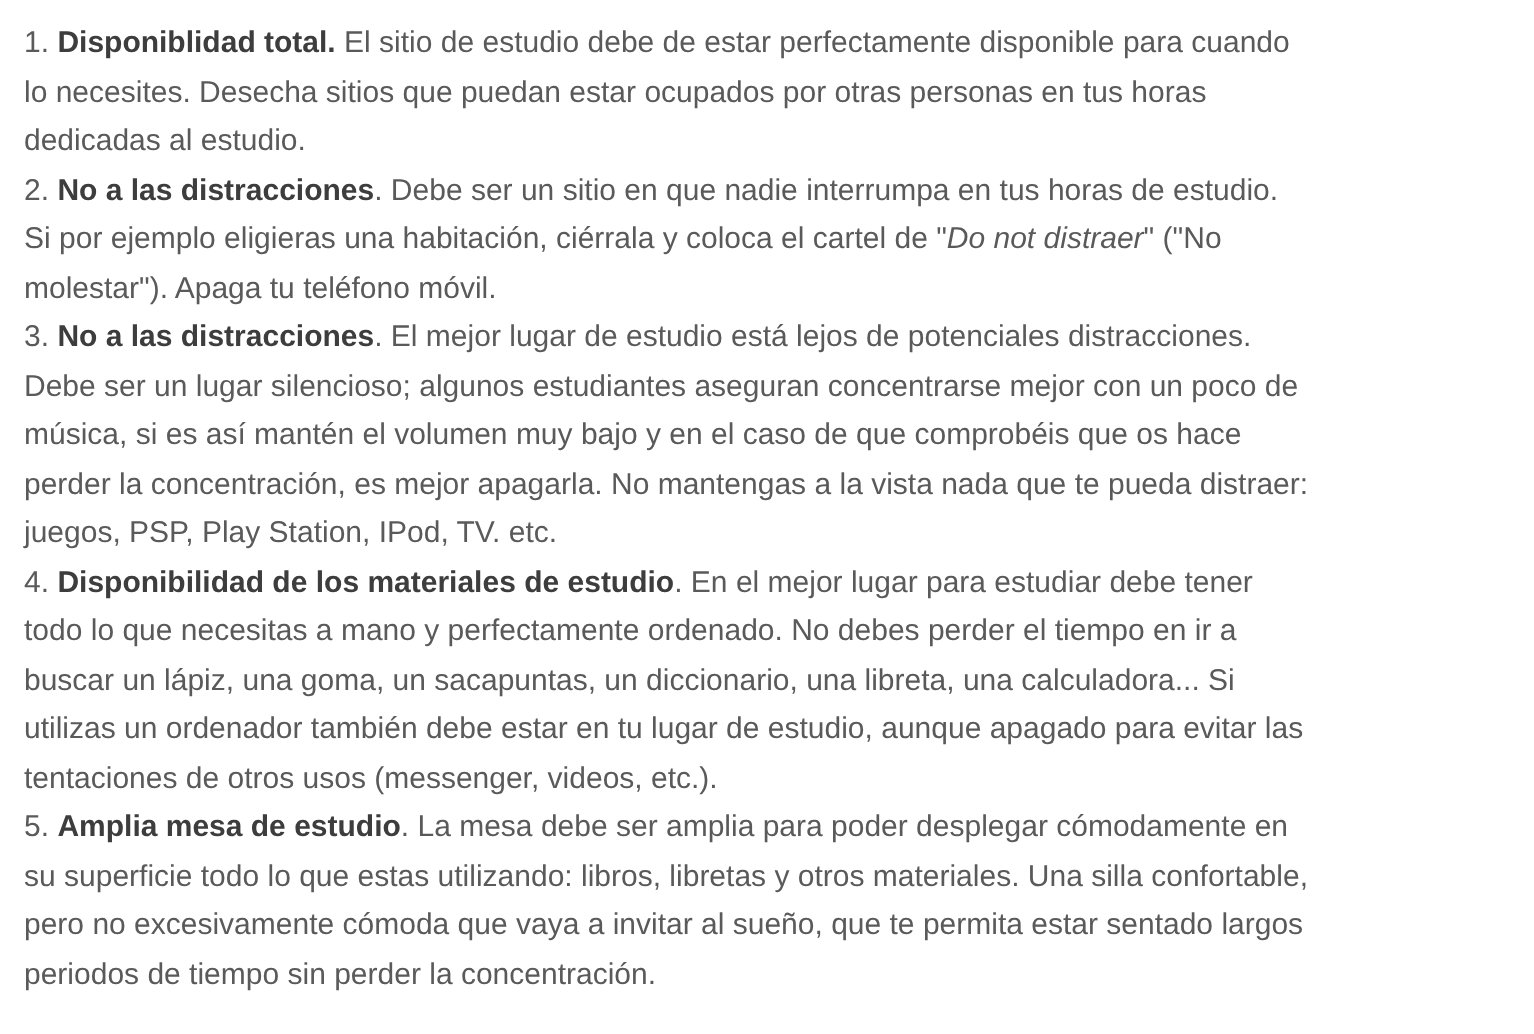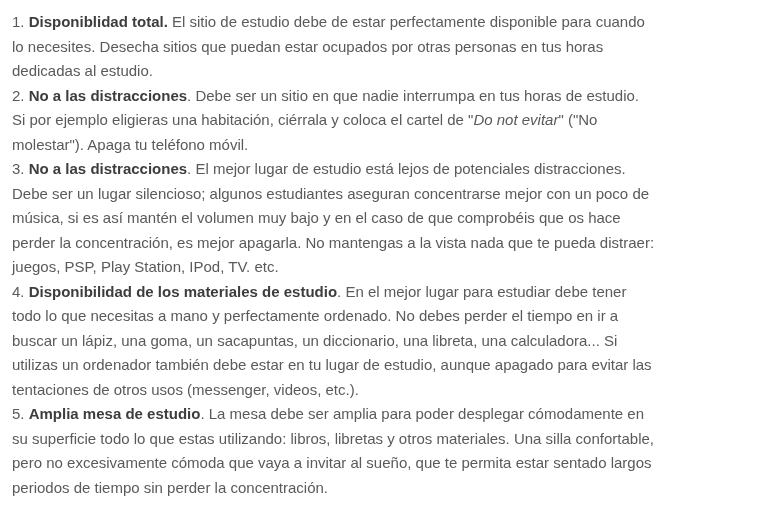--- a/index.html
+++ b/index.html
@@ -39,21 +39,21 @@
 </head>
 <body>
 
 <div class="doc">
 
   <p class="para">
     <span class="num">1. </span><span class="lead">Disponiblidad total.</span><span> El sitio de estudio debe de estar perfectamente disponible para cuando lo necesites. Desecha sitios que puedan estar ocupados por otras personas en tus horas dedicadas al estudio.</span><span class="em"></span><span></span>
   </p>
 
   <p class="para">
-    <span class="num">2. </span><span class="lead">No a las distracciones</span><span>. Debe ser un sitio en que nadie interrumpa en tus horas de estudio. Si por ejemplo eligieras una habitación, ciérrala y coloca el cartel de "</span><span class="em">Do not evitar</span><span>" ("No molestar"). Apaga tu teléfono móvil.</span>
+    <span class="num">2. </span><span class="lead">No a las distracciones</span><span>. Debe ser un sitio en que nadie interrumpa en tus horas de estudio. Si por ejemplo eligieras una habitación, ciérrala y coloca el cartel de "</span><span class="em">Do not distraer</span><span>" ("No molestar"). Apaga tu teléfono móvil.</span>
   </p>
 
   <p class="para">
     <span class="num">3. </span><span class="lead">No a las distracciones</span><span>. El mejor lugar de estudio está lejos de potenciales distracciones. Debe ser un lugar silencioso; algunos estudiantes aseguran concentrarse mejor con un poco de música, si es así mantén el volumen muy bajo y en el caso de que comprobéis que os hace perder la concentración, es mejor apagarla. No mantengas a la vista nada que te pueda distraer: juegos, PSP, Play Station, IPod, TV. etc.</span><span class="em"></span><span></span>
   </p>
 
   <p class="para">
     <span class="num">4. </span><span class="lead">Disponibilidad de los materiales de estudio</span><span>. En el mejor lugar para estudiar debe tener todo lo que necesitas a mano y perfectamente ordenado. No debes perder el tiempo en ir a buscar un lápiz, una goma, un sacapuntas, un diccionario, una libreta, una calculadora... Si utilizas un ordenador también debe estar en tu lugar de estudio, aunque apagado para evitar las tentaciones de otros usos (messenger, videos, etc.).</span><span class="em"></span><span></span>
   </p>
 

